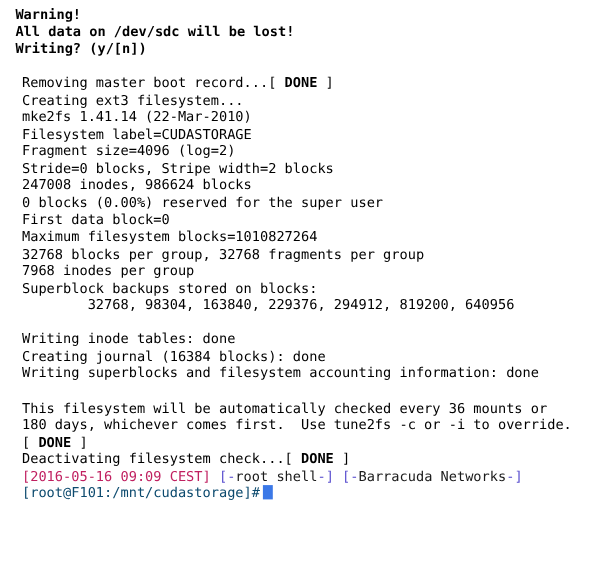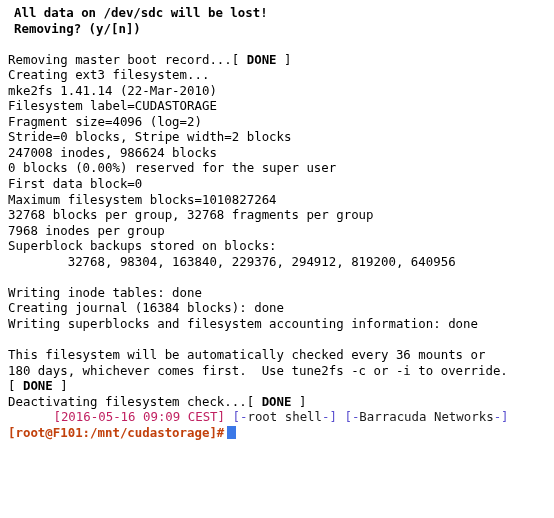--- a/index.html
+++ b/index.html
@@ -20,63 +20,63 @@
   #terminal {
     width: 554px;
     height: 518px;
     box-sizing: border-box;
     padding: 5px 0 0 0;
     background: #ffffff;
     position: relative;
   }
   .line {
     white-space: pre;
-    padding-left: 8px;
+    padding-left: 20px;
     height: 15.55px;
     letter-spacing: 0px;
   }
   .line.indent {
     padding-left: 14px;
   }
   .line.blank {
     height: 15.55px;
   }
   .bold {
     font-weight: bold;
   }
   .status-line {
     color: #c02060;
-    text-align: center;
   }
   .status-line .bracket {
     color: #5a4fcf;
   }
   .status-line .inner-dark {
     color: #1a1a1a;
   }
   .prompt-line {
-    color: #c2410c;
-    font-weight: bold;
+    color: #0c4a6e;
+    font-weight: normal;
   }
   .cursor {
     display: inline-block;
     width: 9px;
     height: 13px;
     background: #3b78e7;
     vertical-align: -2px;
     margin-left: 3px;
   }
 </style>
 </head>
 <body>
 
 <div id="terminal">
 
+  <div class="line indent bold">Warning!</div>
   <div class="line indent bold">All data on /dev/sdc will be lost!</div>
-  <div class="line indent bold">Removing? (y/[n])</div>
+  <div class="line indent bold">Writing? (y/[n])</div>
 
   <div class="line blank"></div>
 
   <div class="line"><span>Removing master boot record...[ </span><span class="bold">DONE</span><span> ]</span></div>
 
   <div class="line">Creating ext3 filesystem...</div>
   <div class="line">mke2fs 1.41.14 (22-Mar-2010)</div>
   <div class="line">Filesystem label=CUDASTORAGE</div>
   <div class="line">Fragment size=4096 (log=2)</div>
   <div class="line">Stride=0 blocks, Stripe width=2 blocks</div>

